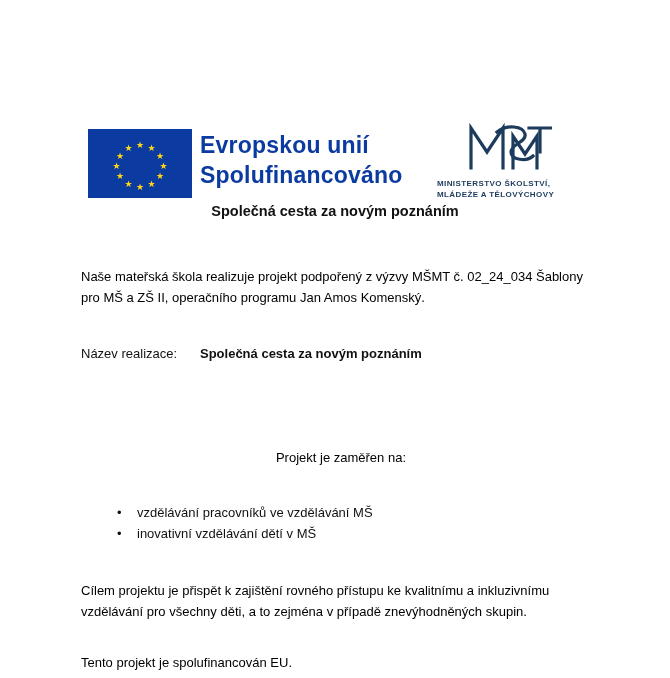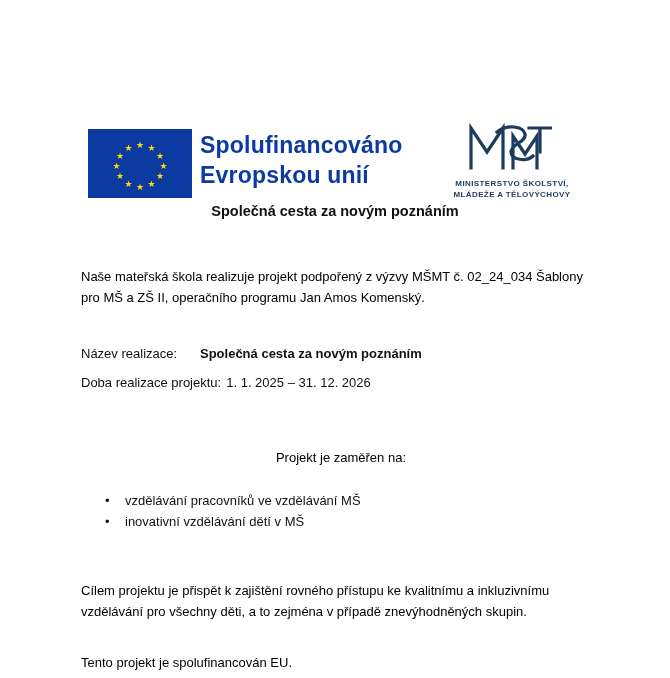--- a/index.html
+++ b/index.html
@@ -85,21 +85,21 @@
   .msmt-caption {
     position: absolute;
     left: 0;
     top: 56px;
     width: 150px;
     font-size: 8px;
     font-weight: bold;
     line-height: 11px;
     letter-spacing: 0.4px;
     color: #1d3b5c;
-    text-align: center;
+    text-align: left;
   }
 
   
   .doc-title {
     position: absolute;
     left: 0;
     top: 203px;
     width: 670px;
     text-align: center;
     font-size: 14.5px;
@@ -128,21 +128,21 @@
   .field-label { width: 119px; flex: 0 0 119px; }
   .field-value-bold { font-weight: bold; }
 
   .p-focus { top: 447px; text-align: center; }
 
   .bullets {
     position: absolute;
     left: 81px;
     top: 486px;
     width: 520px;
-    margin: 4px;
+    margin: 16px;
     padding: 0;
     list-style: none;
     font-size: 13px;
     line-height: 21px;
     color: #111;
   }
   .bullets li {
     position: relative;
     padding-left: 40px;
   }
@@ -175,22 +175,22 @@
         <span class="eu-star" style="left:71px; top:33px;">★</span>
         <span class="eu-star" style="left:27.5px; top:43px;">★</span>
         <span class="eu-star" style="left:67.5px; top:43px;">★</span>
         <span class="eu-star" style="left:36px; top:51px;">★</span>
         <span class="eu-star" style="left:59px; top:51px;">★</span>
         <span class="eu-star" style="left:47.5px; top:54px;">★</span>
       </div>
     </div>
 
     <div class="eu-text">
+      <div>Evropskou unií</div>
       <div>Spolufinancováno</div>
-      <div>Evropskou unií</div>
     </div>
 
     <div class="msmt">
       <svg class="msmt-mark" viewBox="0 0 85 52" aria-hidden="true">
         <g fill="none" stroke="#1d3b5c" stroke-width="3.2" stroke-linecap="square">
           <path d="M4 46 L4 6 L20 30 L36 6 L36 46"></path>
           <path d="M30 10 C40 2, 56 4, 58 12 C60 20, 44 22, 44 30 C44 38, 60 40, 66 34"></path>
           <path d="M46 46 L46 14 L58 32 L70 14 L70 46"></path>
           <path d="M62 6 L84 6 M73 6 L73 30"></path>
         </g>
@@ -206,24 +206,20 @@
 
   <div class="para p-intro">Naše mateřská škola realizuje projekt podpořený z výzvy MŠMT č. 02_24_034 Šablony pro MŠ a ZŠ II, operačního programu Jan Amos Komenský.</div>
 
   <div class="fields">
     <div class="field-row">
       <span class="field-label">Název realizace:</span>
       <span class="field-value-bold">Společná cesta za novým poznáním</span>
     </div>
     <div class="field-row">
     </div>
-    <div class="field-row">
-      <span class="field-label" style="width:auto; flex:0 0 auto; padding-right:5px;">Doba realizace projektu:</span>
-      <span>1. 1. 2025 – 31. 12. 2026</span>
-    </div>
   </div>
 
   <div class="para p-focus">Projekt je zaměřen na:</div>
 
   <ul class="bullets">
     <li>vzdělávání pracovníků ve vzdělávání MŠ</li>
     <li>inovativní vzdělávání dětí v MŠ</li>
   </ul>
 
   <div class="para p-goal">Cílem projektu je přispět k zajištění rovného přístupu ke kvalitnímu a inkluzivnímu vzdělávání pro všechny děti, a to zejména v případě znevýhodněných skupin.</div>

